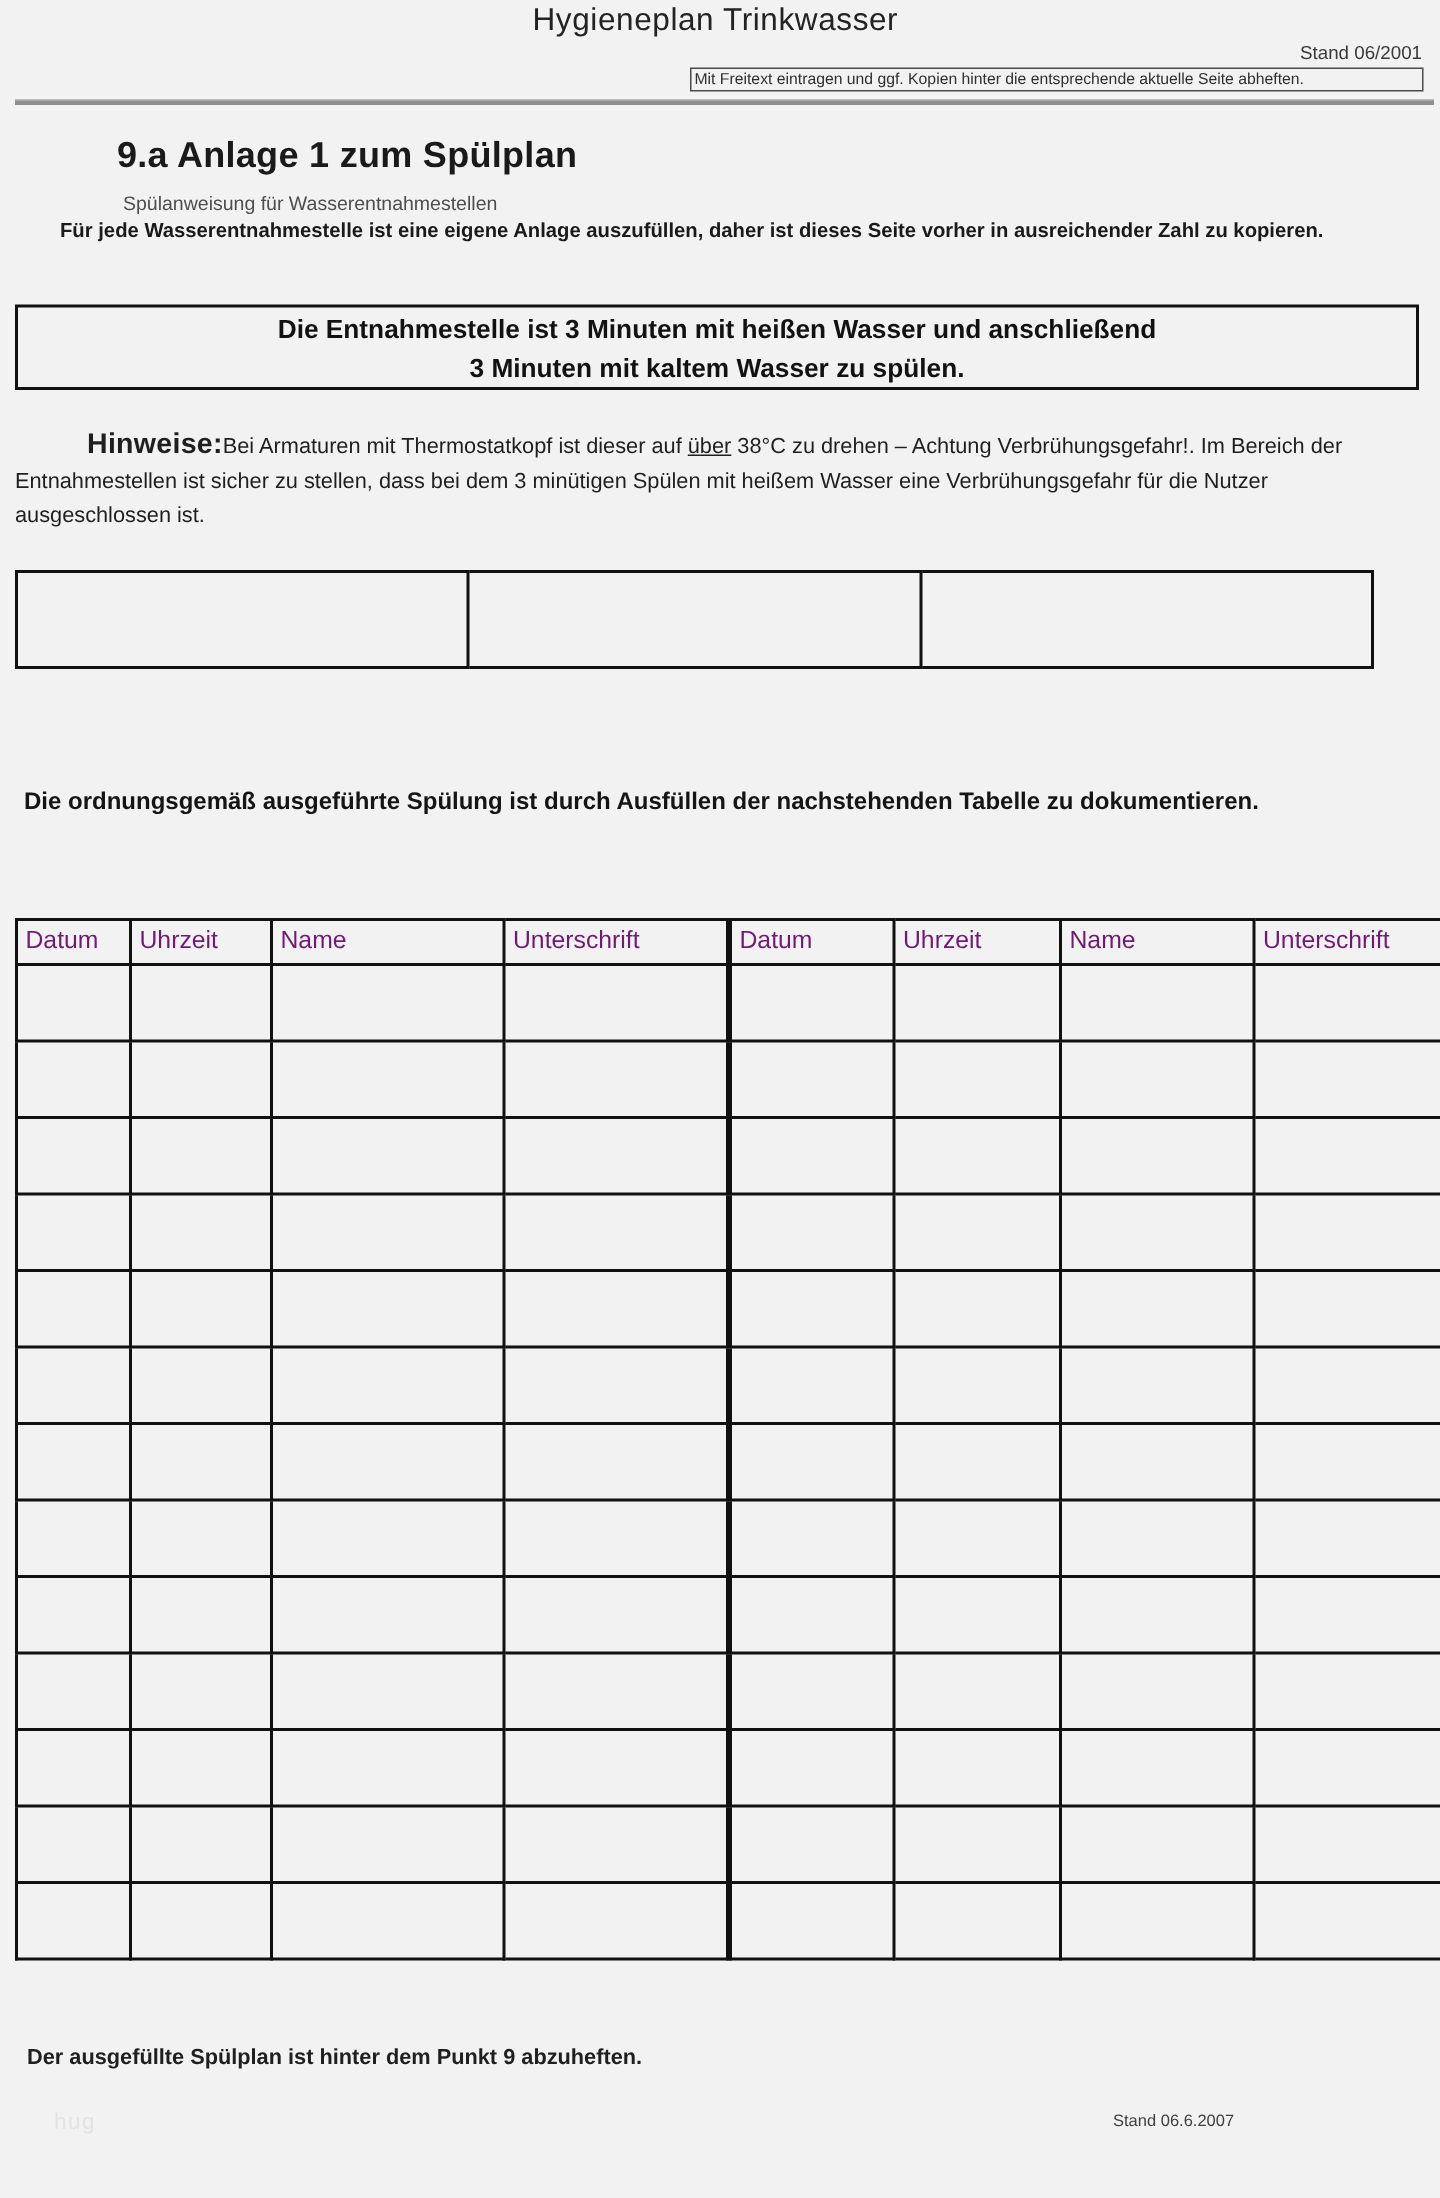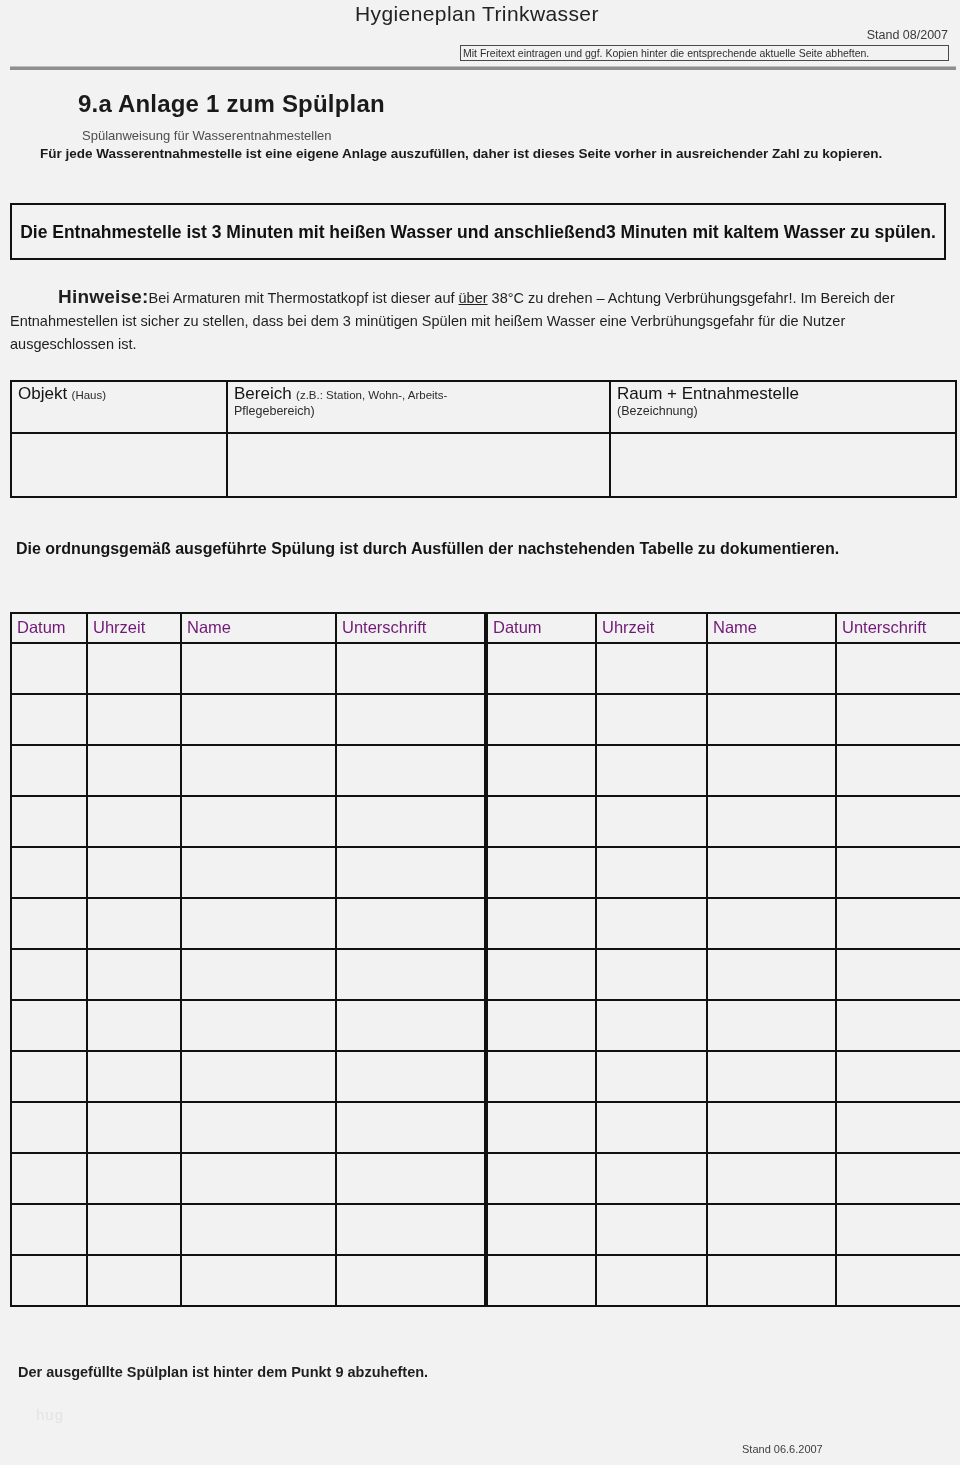--- a/index.html
+++ b/index.html
@@ -90,21 +90,21 @@
   
   .flush-box {
     position: absolute;
     left: 10px; top: 203px;
     width: 936px;
     height: 57px;
     border: 2px solid #111;
     box-sizing: border-box;
     background: #f2f2f2;
     display: flex;
-    flex-direction: row;
+    flex-direction: column;
     align-items: center;
     justify-content: center;
   }
   .flush-box .line {
     font-size: 17.5px;
     font-weight: bold;
     line-height: 26px;
     color: #121212;
     white-space: nowrap;
   }
@@ -151,21 +151,21 @@
     color: #2b2b2b;
   }
   .lbl-med {
     font-size: 12.5px;
     color: #2b2b2b;
   }
 
   
   .doku {
     position: absolute;
-    left: 16px; top: 536px;
+    left: 16px; top: 522px;
     width: 910px;
     font-size: 16px;
     font-weight: bold;
     line-height: 25px;
     color: #151515;
   }
 
   
   .log-wrap {
     position: absolute;
@@ -208,74 +208,59 @@
   .watermark {
     position: absolute;
     left: 36px; top: 1406px;
     font-size: 15px;
     color: #e3e3e3;
     white-space: nowrap;
     letter-spacing: 1px;
   }
   .footer-stand {
     position: absolute;
-    left: 742px; top: 1443px;
+    left: 742px; top: 1408px;
     font-size: 11px;
     color: #3f3f3f;
     white-space: nowrap;
   }
   .footer-page {
     position: absolute;
     left: 862px; top: 1443px;
     font-size: 11px;
     color: #3f3f3f;
     white-space: nowrap;
     margin-top: 36px;
   }
 </style>
 </head>
 <body>
 
 <div class="doc-header">
   <div class="doc-title">Hygieneplan Trinkwasser</div>
-  <div class="doc-stand">Stand 08/2007</div>
+  <div class="doc-stand">Stand 06/2001</div>
   <div class="doc-note-box">Mit Freitext eintragen und ggf. Kopien hinter die entsprechende aktuelle Seite abheften.</div>
   <div class="header-rule"></div>
 </div>
 
 <div class="section-no">9.a  Anlage 1 zum Spülplan</div>
 <div class="section-sub">Spülanweisung für Wasserentnahmestellen</div>
 <div class="section-note">Für jede Wasserentnahmestelle ist eine eigene Anlage auszufüllen, daher ist dieses Seite vorher in ausreichender Zahl zu kopieren.</div>
 
 <div class="flush-box">
   <div class="line">Die Entnahmestelle ist 3 Minuten mit heißen Wasser und anschließend</div>
   <div class="line">3 Minuten mit kaltem Wasser zu spülen.</div>
 </div>
 
 <div class="hinweise">
   <span class="lead">Hinweise:</span><span>Bei Armaturen mit Thermostatkopf ist dieser auf </span><u>über</u><span> 38°C zu drehen – Achtung Verbrühungsgefahr!. Im Bereich der Entnahmestellen ist sicher zu stellen, dass bei dem 3 minütigen Spülen mit heißem Wasser eine Verbrühungsgefahr für die Nutzer ausgeschlossen ist.</span>
 </div>
 
 <table class="objekt-table">
   <tbody>
-      <tr>
-    <td class="head-cell" style="width:203px">
-      <span class="lbl-big">Objekt</span>
-      <span class="lbl-small">(Haus)</span>
-    </td>
-    <td class="head-cell" style="width:370px">
-      <span class="lbl-big">Bereich</span>
-      <span class="lbl-small">(z.B.: Station, Wohn-, Arbeits-</span>
-      <div class="lbl-med">Pflegebereich)</div>
-    </td>
-    <td class="head-cell" style="width:333px">
-      <div class="lbl-big">Raum + Entnahmestelle</div>
-      <div class="lbl-med">(Bezeichnung)</div>
-    </td>
-  </tr>
   <tr>
     <td class="blank-cell"></td>
     <td class="blank-cell"></td>
     <td class="blank-cell"></td>
   </tr>
 </tbody>
   </table>
 
 <div class="doku">Die ordnungsgemäß ausgeführte Spülung ist durch Ausfüllen der nachstehenden Tabelle zu dokumentieren.</div>
 

